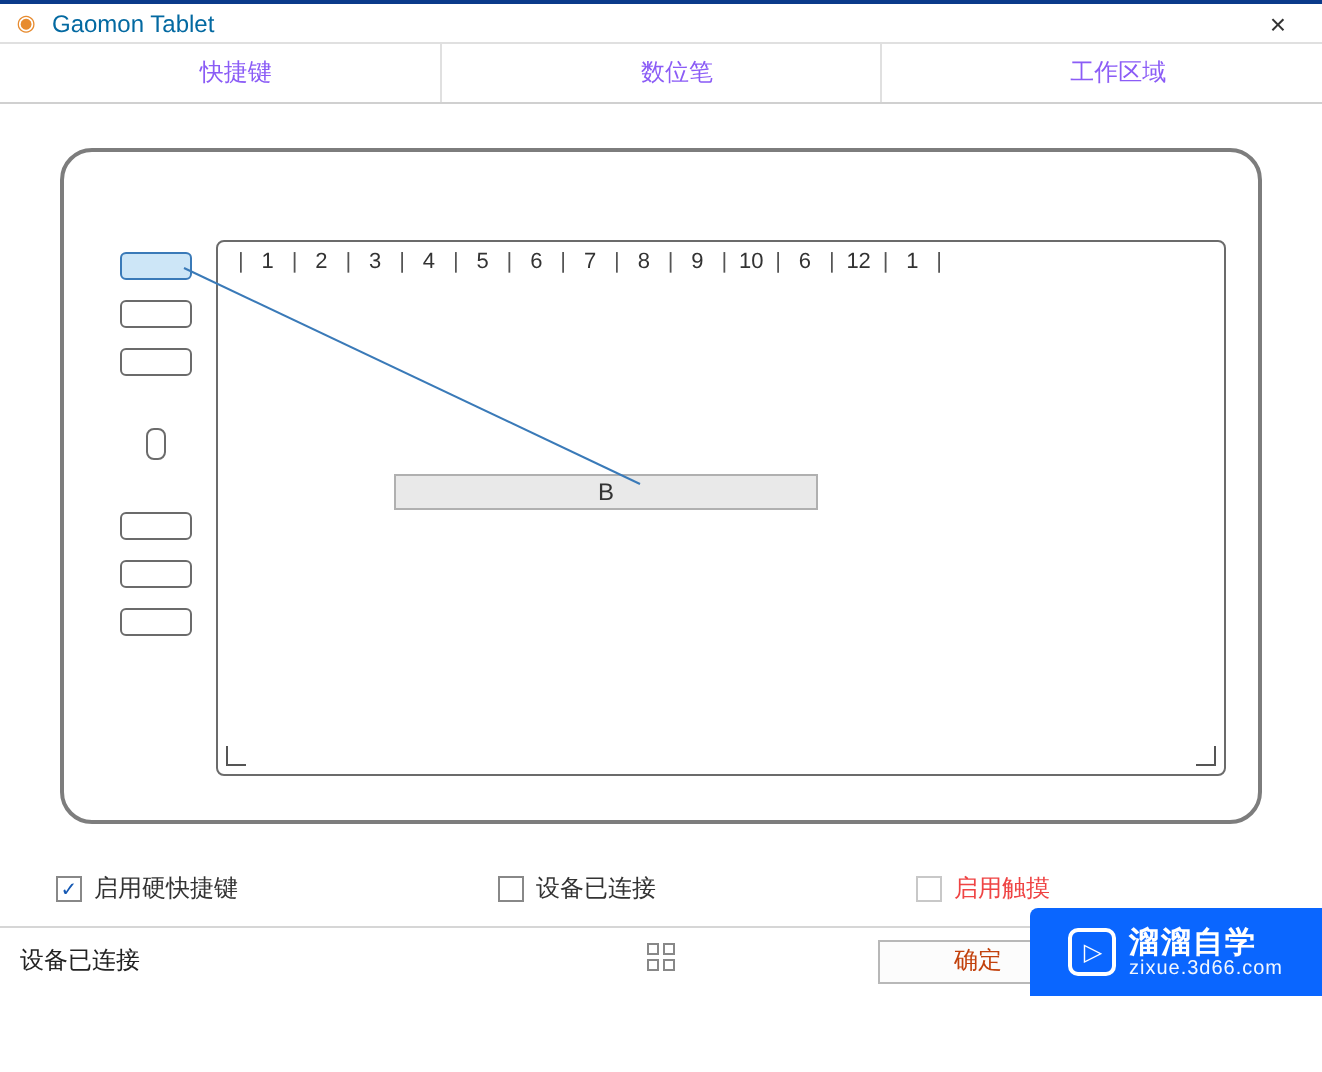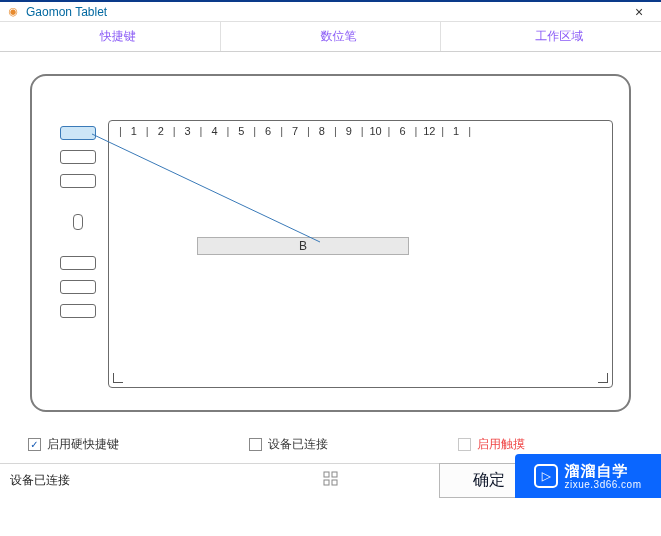--- a/index.html
+++ b/index.html
@@ -127,25 +127,25 @@
   .footer {
     border-top:1px solid #d6d6d6;
     height: 34px;
     display:flex; align-items:center;
     padding: 0 12px 0 10px;
     gap: 10px;
   }
   .footer .status { flex:0 0 auto; font-size:12px; color:#222; margin-right:auto;}
   .footer .grid-icon { color:#888; font-size:14px; margin-right:90px; }
   .footer-btn {
-    width: 100px; height:35px;
+    width: 100px; height:22px;
     border:1px solid #b8b8b8;
     background:#fcfcfc;
     display:flex; align-items:center; justify-content:center;
-    font-size:16px; color:#0f172a;
+    font-size:12px; color:#c2410c;
   }
   .watermark {
     position:absolute; right:0; bottom:38px;
     width:146px; height:44px;
     background:#0a66ff;
     display:flex; align-items:center; justify-content:center;
     gap:6px; color:#fff;
     border-top-left-radius:4px;
   }
   .watermark .play {

